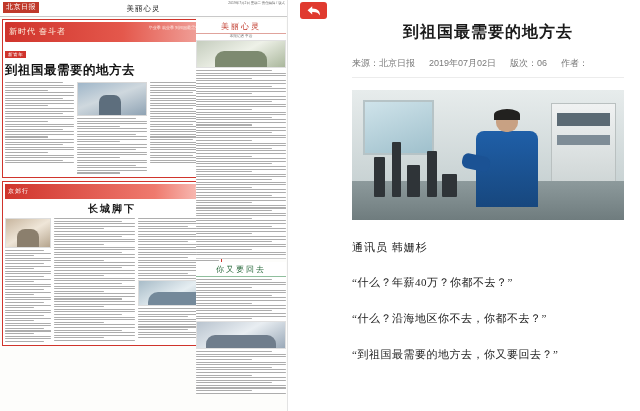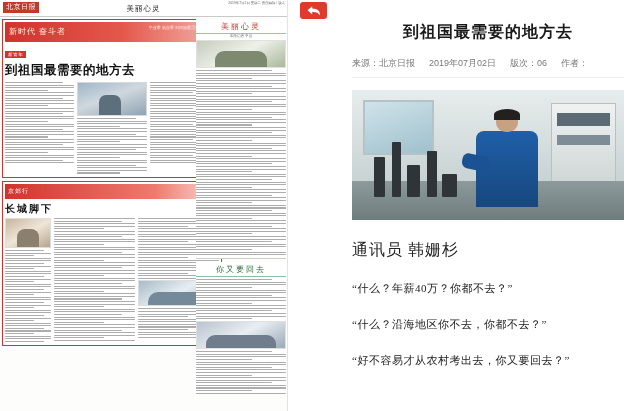--- a/index.html
+++ b/index.html
@@ -97,21 +97,21 @@
 
   .sub-box { border:1.5px solid #d0342c; padding:2px; margin-top:3px; background:#fff; }
   .sub-banner{
     height:15px; background:linear-gradient(90deg,#d0342c 0%, #ef7a6e 70%, #fbd9d4 100%);
     position:relative;
   }
   .sub-banner .t1{ position:absolute; left:3px; top:3px; font-size:6px; color:#fff;
     font-family:"Liberation Serif", serif; letter-spacing:1px;}
   .sub-banner .t2{ position:absolute; right:3px; top:2px; font-size:3.4px; color:#ffe7e2; line-height:5px; text-align:right;}
   .sub-title{
-    font-size:10px; font-weight:bold; color:#111; margin:3px 0 2px;
+    text-align:center; font-size:10px; font-weight:bold; color:#111; margin:3px 0 2px;
     letter-spacing:2px; font-family:"Liberation Serif", serif;
   }
   .sub-row{ display:flex; gap:3px; }
   .sub-photo{
     width:46px; height:30px; background:linear-gradient(150deg,#c8b69f,#efe6d8 50%,#b5a headers);
     background:linear-gradient(150deg,#c8b69f,#efe6d8 50%,#b5a48d);
     border:0.5px solid #ddd; position:relative; overflow:hidden; flex:none;
   }
   .sub-photo:after{ content:""; position:absolute; left:24%; bottom:0; width:50%; height:66%;
     background:#8b7f6d; border-radius:8px 8px 0 0;}
@@ -189,21 +189,21 @@
   .p-head{ position:absolute; left:34%; top:0; width:32%; height:22%;
     background:#c8a183; border-radius:50% 50% 45% 45%; }
   .p-hair{ position:absolute; left:31%; top:-2%; width:38%; height:12%;
     background:#22211f; border-radius:50% 50% 0 0; }
   .p-body{ position:absolute; left:6%; top:21%; width:88%; height:79%;
     background:linear-gradient(180deg,#1f5fa8,#17477e); border-radius:8px 8px 0 0; }
   .p-arm{ position:absolute; left:-14%; top:46%; width:40%; height:16%;
     background:#1b5294; border-radius:6px; transform:rotate(12deg); }
 
   .art-author{
-    margin-top:20px; font-size:16px; color:#222; letter-spacing:1px;
+    margin-top:20px; font-size:11px; color:#222; letter-spacing:1px;
     font-family:"Liberation Serif", serif;
   }
   .art-para{
     margin-top:19px; font-size:11px; color:#222; line-height:17px;
     letter-spacing:.5px; font-family:"Liberation Serif", serif;
   }
 </style>
 </head>
 <body>
 
@@ -637,16 +637,16 @@
         <div class="p-arm"></div>
         <div class="p-head"></div>
         <div class="p-hair"></div>
       </div>
     </div>
 
     <div class="art-author">通讯员 韩姗杉</div>
 
     <div class="art-para">“什么？年薪40万？你都不去？”</div>
     <div class="art-para">“什么？沿海地区你不去，你都不去？”</div>
-    <div class="art-para">“好不容易才从农村考出去，你又要回去？”</div>
+    <div class="art-para">“到祖国最需要的地方去，你又要回去？”</div>
   </div>
 
 </div>
 
 </body></html>

